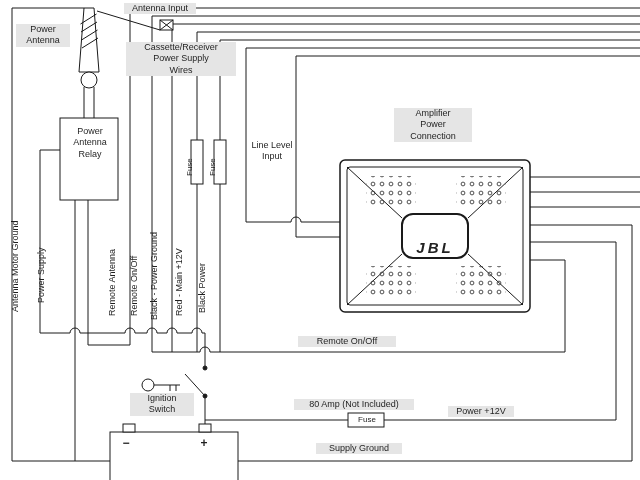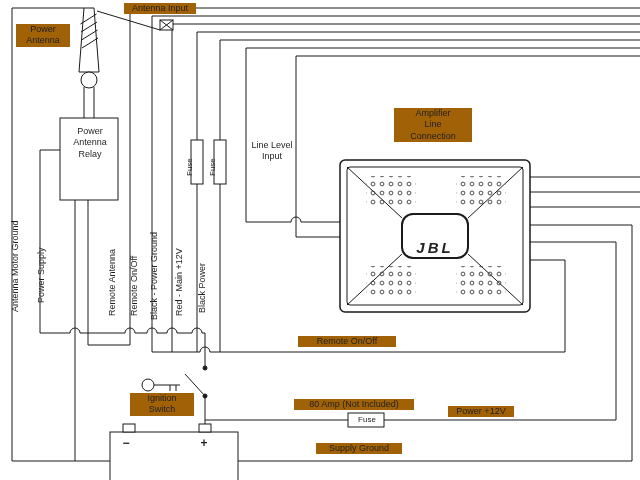--- a/index.html
+++ b/index.html
@@ -4,21 +4,21 @@
 <style>
   html,body { margin:0; padding:0; background:#888; }
   #stage {
     position:relative; width:640px; height:480px; margin:0 auto;
     background:#ffffff; overflow:hidden;
     font-family:"Liberation Sans", sans-serif;
   }
   #wires { position:absolute; left:0; top:0; }
   .label {
     position:absolute; font-size:9px; line-height:1.25; color:#1f1f1f;
-    text-align:center; white-space:pre-line; background:#a16207; padding:0 1px;
+    text-align:center; white-space:pre-line; background:#e5e5e5; padding:0 1px;
   }
   .nobg { background:transparent; }
   .vlabel {
     position:absolute; font-size:9px; line-height:1; color:#1f1f1f;
     white-space:nowrap; transform-origin:0 100%; transform:rotate(-90deg);
   }
   .vsmall { font-size:8px; }
   .sym { font-size:12px; font-weight:bold; }
   .jbl {
     position:absolute; font-size:15px; font-style:italic; font-weight:bold;
@@ -115,27 +115,30 @@
     <g stroke="#1a1a1a" stroke-width="1">
       <rect x="110" y="432" width="128" height="56" fill="#ffffff"></rect>
       <rect x="123" y="424" width="12" height="8" fill="#ffffff"></rect>
       <rect x="199" y="424" width="12" height="8" fill="#ffffff"></rect>
     </g>
   </svg>
 
   <div class="label" style="left:16px;  top:24px;  width:52px;">Power
 Antenna</div>
   <div class="label" style="left:124px; top:3px;   width:70px;">Antenna Input</div>
+  <div class="label" style="left:126px; top:42px;  width:108px;">Cassette/Receiver
+Power Supply
+Wires</div>
   <div class="label nobg" style="left:62px; top:126px; width:54px;">Power
 Antenna
 Relay</div>
   <div class="label nobg" style="left:248px; top:140px; width:46px;">Line Level
 Input</div>
   <div class="label" style="left:394px; top:108px; width:76px;">Amplifier
-Line
+Power
 Connection</div>
   <div class="label" style="left:298px; top:336px; width:96px;">Remote On/Off</div>
   <div class="label" style="left:130px; top:393px; width:62px;">Ignition
 Switch</div>
   <div class="label" style="left:294px; top:399px; width:118px;">80 Amp (Not Included)</div>
   <div class="label" style="left:448px; top:406px; width:64px;">Power +12V</div>
   <div class="label nobg" style="left:348px; top:415px; width:36px; font-size:8px;">Fuse</div>
   <div class="label" style="left:316px; top:443px; width:84px;">Supply Ground</div>
   <div class="label nobg sym" style="left:118px; top:436px; width:14px;">−</div>
   <div class="label nobg sym" style="left:196px; top:436px; width:14px;">+</div>

